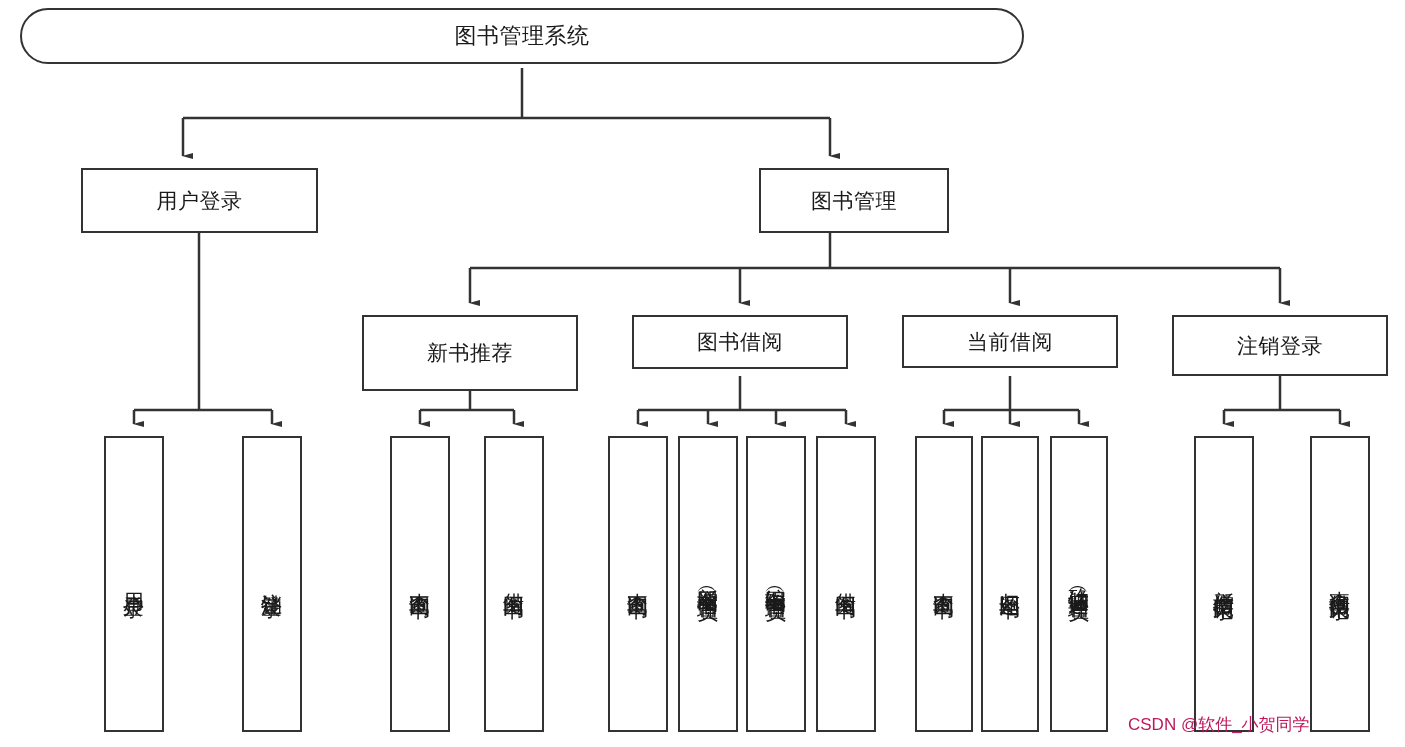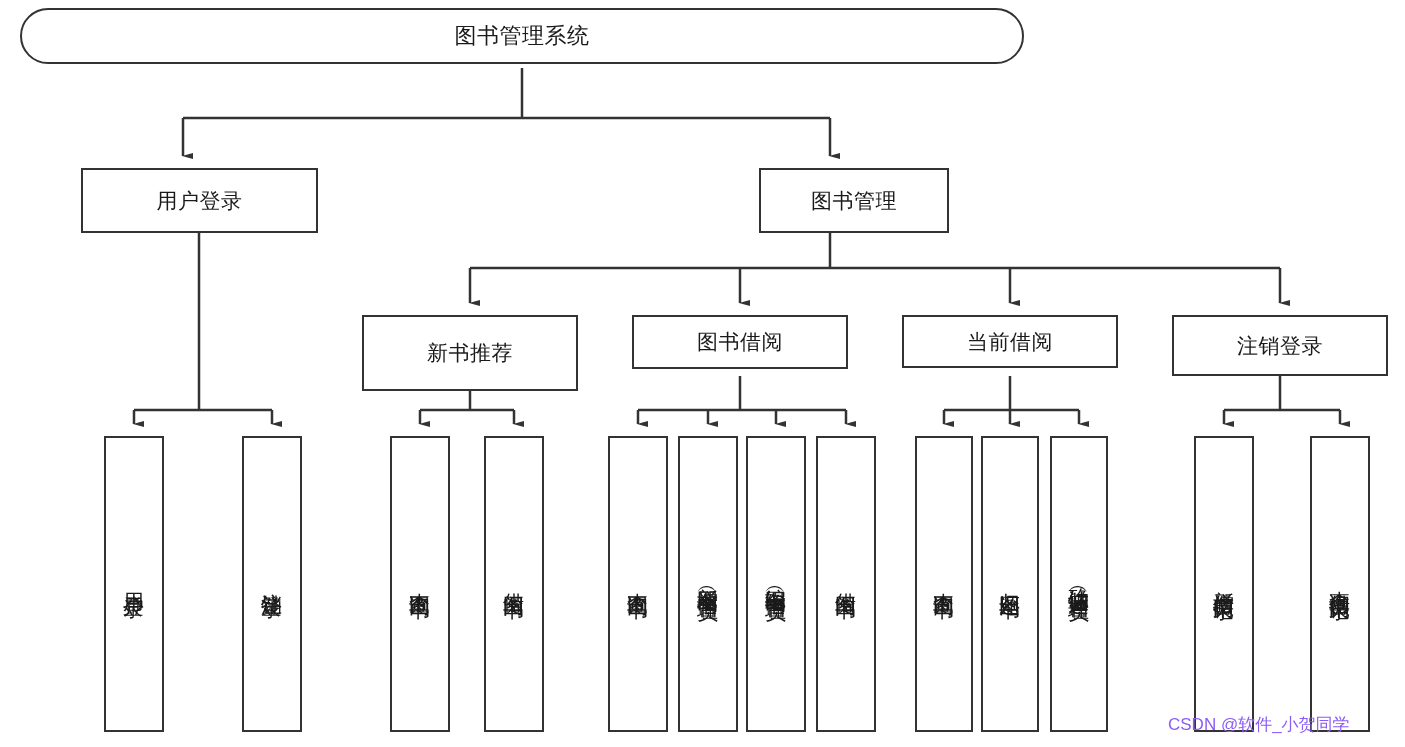--- a/index.html
+++ b/index.html
@@ -51,24 +51,24 @@
     color: #1a1a1a;
     writing-mode: vertical-rl;
     text-orientation: upright;
     letter-spacing: 2px;
     line-height: 1.0;
     white-space: nowrap;
     display: block;
   }
   .watermark {
     position: absolute;
-    left: 1168px;
+    left: 1128px;
     top: 713px;
     font-size: 17px;
-    color: #8b5cf6;
+    color: #be185d;
     white-space: nowrap;
     pointer-events: none;
     font-family: "Liberation Sans", "DejaVu Sans", sans-serif;
   }
 </style>
 </head>
 <body>
 
 <div id="stage">
 

